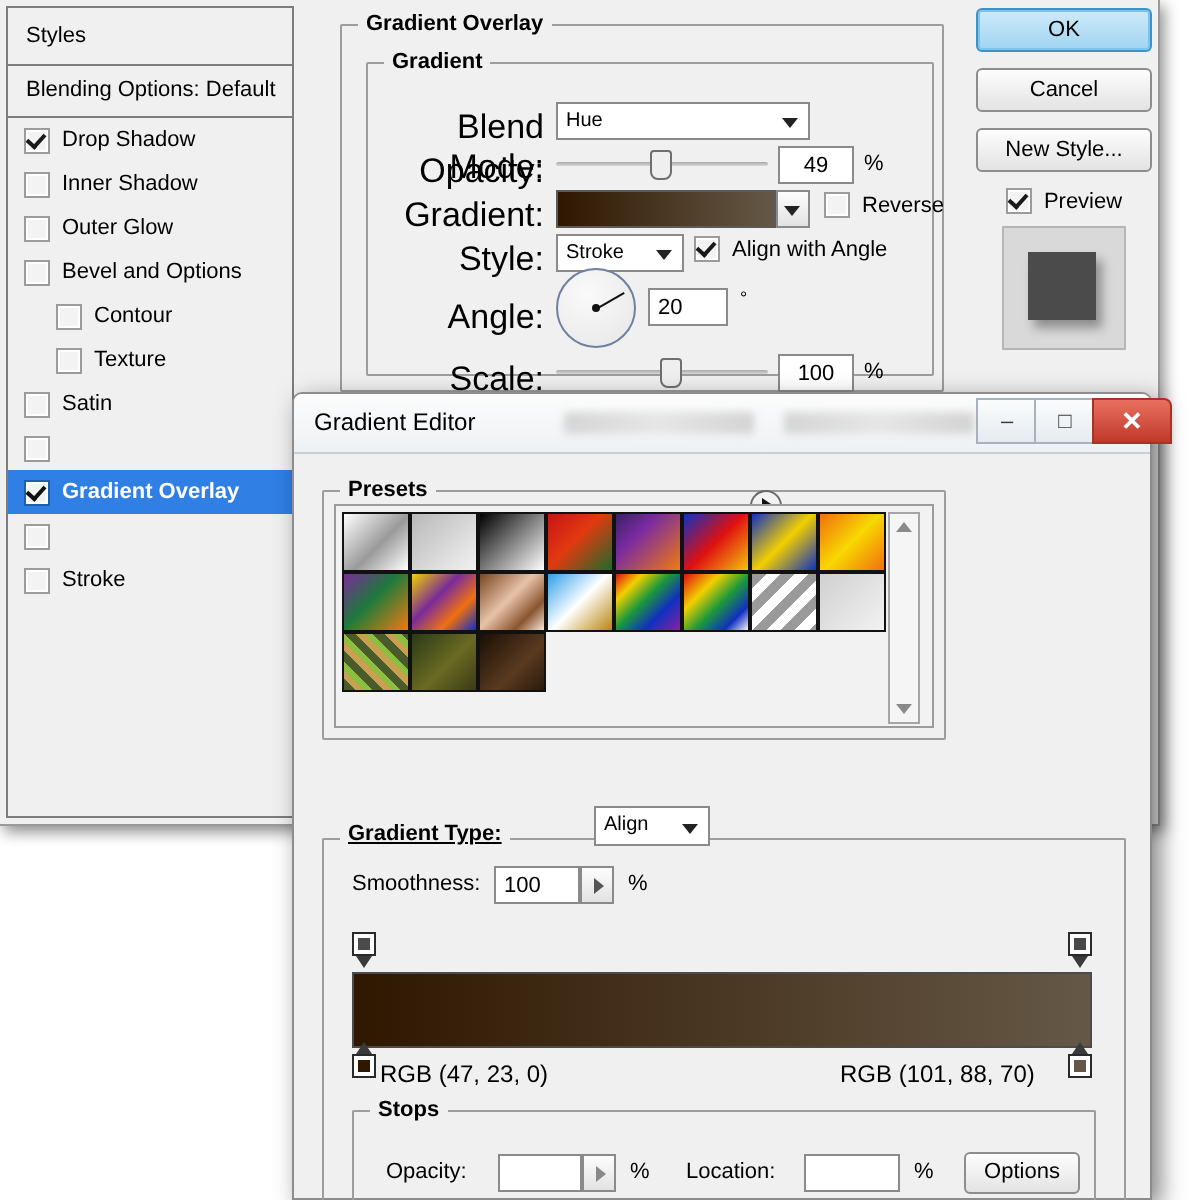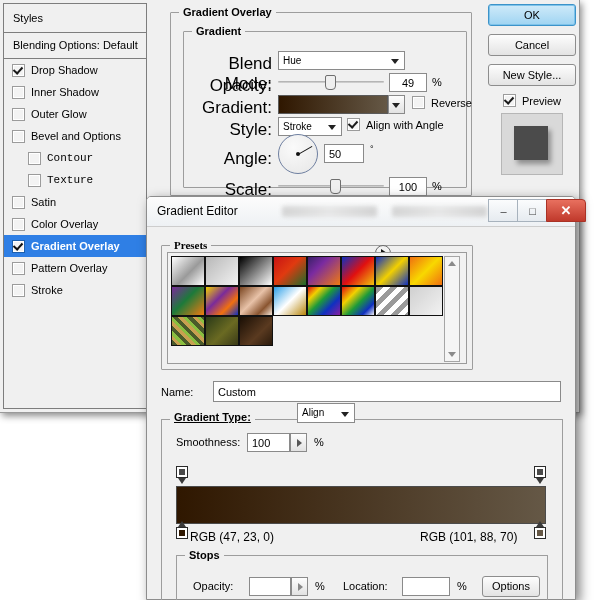--- a/index.html
+++ b/index.html
@@ -20,21 +20,21 @@
 
   
   #sidebar{position:absolute;left:3px;top:3px;width:142px;height:404px;
     background:#f0f0f0;border:1px solid #7d7d7d;}
   .sb-head{height:28px;line-height:28px;padding-left:9px;border-bottom:1px solid #7d7d7d;
     background:#f0f0f0;font-size:11px;}
   .sb-sub{height:25px;line-height:25px;padding-left:9px;border-bottom:1px solid #7d7d7d;
     background:#f0f0f0;font-size:11px;}
   .sb-item{height:22px;line-height:22px;padding-left:8px;display:flex;align-items:center;
     font-size:11px;}
-  .sb-item.indent{padding-left:24px;font-family:Liberation Mono, monospace;}
+  .sb-item.indent{padding-left:24px;}
   .sb-item.sel{background:#2f7fe5;color:#fff;font-weight:bold;}
 
   .cb{width:11px;height:11px;border:1px solid #9b9b9b;background:#f3f3f3;
     display:inline-block;margin-right:6px;position:relative;flex:none;
     box-shadow:inset 0 0 0 1px #fff;}
   .cb.on::after{content:"";position:absolute;left:2px;top:0px;width:4px;height:7px;
     border:solid #1a1a1a;border-width:0 2px 2px 0;transform:rotate(42deg);}
   .sb-item.sel .cb{background:#f3f3f3;border-color:#1c5fad;}
   .sb-item.sel .cb.on::after{border-color:#111;}
 
@@ -92,21 +92,21 @@
     filter:blur(2.2px);border-radius:2px;opacity:.85;}
   .wbtn{position:absolute;top:2px;width:29px;height:21px;border:1px solid #a7b2bd;
     background:linear-gradient(#fbfcfd,#e6ebf0);}
   .wbtn.close{background:linear-gradient(#e8705f,#c0392b);border:1px solid #a93226;
     border-radius:0 4px 0 0;width:38px;}
   .wbtn .gl{position:absolute;left:0;right:0;top:0;bottom:0;display:flex;align-items:center;
     justify-content:center;font-size:11px;color:#3a3a3a;}
   .wbtn.close .gl{color:#fff;font-weight:bold;font-size:13px;}
   #ge-body{position:absolute;left:0;right:0;top:29px;bottom:0;}
 
-  #presetbox{position:absolute;left:14px;top:14px;width:252px;height:128px;font-family:Liberation Serif, serif;}
+  #presetbox{position:absolute;left:14px;top:14px;width:252px;height:128px;}
   #presetlist{position:absolute;left:6px;top:12px;width:298px;height:110px;
     background:#f2f2f2;border:1px solid #9b9b9b;}
   #presetgrid{position:absolute;left:3px;top:3px;width:272px;display:flex;flex-wrap:wrap;}
   .sw{width:34px;height:30px;border:1px solid #111;box-sizing:border-box;}
   #presetsbar{position:absolute;right:6px;top:3px;width:14px;height:104px;
     background:#f5f5f5;border:1px solid #a5a5a5;}
   #presetsbar .ar{position:absolute;left:3px;width:0;height:0;
     border-left:4px solid transparent;border-right:4px solid transparent;}
   #presetsbar .up{top:4px;border-bottom:5px solid #8a8a8a;}
   #presetsbar .dn{bottom:4px;border-top:5px solid #8a8a8a;}
@@ -162,29 +162,27 @@
           <div class="sb-item indent">
             <span class="cb"></span>
             <span>Texture</span>
           </div>
           <div class="sb-item">
             <span class="cb"></span>
             <span>Satin</span>
           </div>
           <div class="sb-item">
             <span class="cb"></span>
-            <span>Color Overlay</span>
           </div>
           <div class="sb-item sel">
             <span class="cb on"></span>
             <span>Gradient Overlay</span>
           </div>
           <div class="sb-item">
             <span class="cb"></span>
-            <span>Pattern Overlay</span>
           </div>
           <div class="sb-item">
             <span class="cb"></span>
             <span>Stroke</span>
           </div>
         </div>
     </div>
 
     <div id="gopanel">
       <div class="grp" style="left:0;top:8px;width:300px;height:182px;">
@@ -225,21 +223,21 @@
           <div style="position:absolute;left:163px;top:86px;display:flex;align-items:center;">
             <span class="cb on"></span>
             <span>Align with Angle</span>
           </div>
 
           <span class="lbl" style="position:absolute;left:-2px;top:117px;width:90px;">Angle:</span>
           <div class="dial" style="position:absolute;left:94px;top:102px;">
             <div class="nd" id="angle-needle" style="transform: rotate(-30deg);"></div>
             <div class="hub"></div>
           </div>
-          <div class="field" style="position:absolute;left:140px;top:112px;width:40px;">50</div>
+          <div class="field" style="position:absolute;left:140px;top:112px;width:40px;">20</div>
           <span style="position:absolute;left:186px;top:112px;font-size:9px;">°</span>
 
           <span class="lbl" style="position:absolute;left:-2px;top:148px;width:90px;">Scale:</span>
           <div class="slider" style="position:absolute;left:94px;top:145px;width:106px;">
             <div class="track"></div>
             <div class="knob" style="left:52px;"></div>
           </div>
           <div class="field" style="position:absolute;left:205px;top:145px;width:38px;text-align:center;">100</div>
           <span style="position:absolute;left:248px;top:148px;">%</span>
         </div>
@@ -308,24 +306,20 @@
             <div class="sw" style="background: linear-gradient(135deg, rgb(42, 58, 24) 0%, rgb(106, 106, 34) 55%, rgb(58, 58, 24) 100%);"></div>
             <div class="sw" style="background: linear-gradient(135deg, rgb(26, 15, 5) 0%, rgb(90, 58, 32) 60%, rgb(42, 26, 12) 100%);"></div>
           </div>
         <div id="presetsbar">
           <i class="ar up"></i>
           <i class="ar dn"></i>
         </div>
       </div>
     </div>
 
-    <div id="namerow">
-      <span style="width:52px;">Name:</span>
-      <div class="field" style="flex:1;height:21px;line-height:18px;">Custom</div>
-    </div>
 
     <div id="gtbox">
       <div class="grp" style="left:0;top:8px;width:400px;height:207px;border-bottom:none;">
         <span class="grp-title" style="top:-9px;text-decoration:underline;">Gradient Type:</span>
         <div class="combo" style="position:absolute;left:135px;top:-17px;width:58px;height:20px;line-height:18px;background:#fff;">
           <span>Align</span>
           <i class="arw" style="top:8px;"></i>
         </div>
 
         <span style="position:absolute;left:14px;top:16px;">Smoothness:</span>

